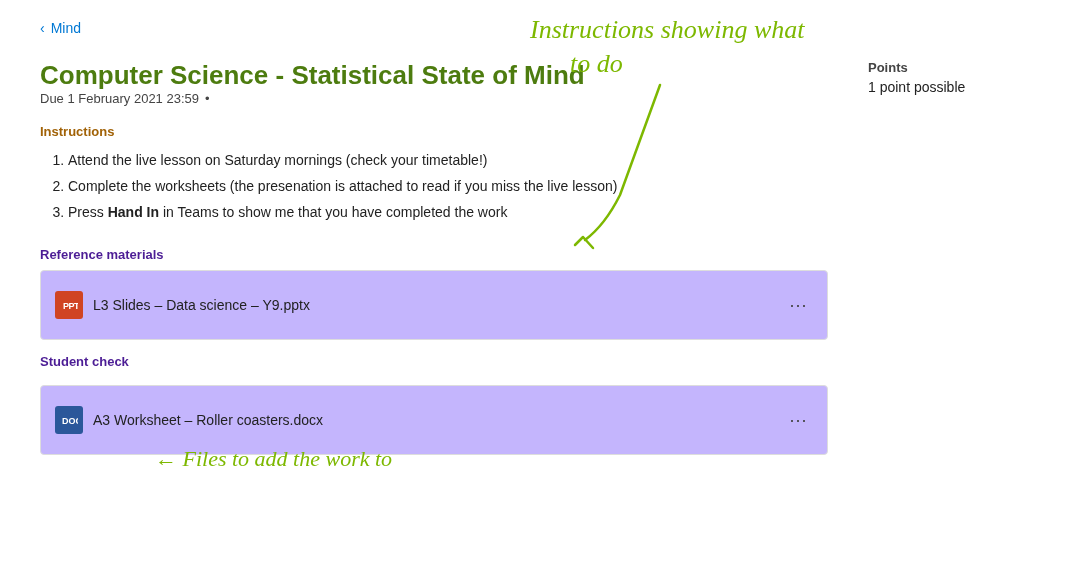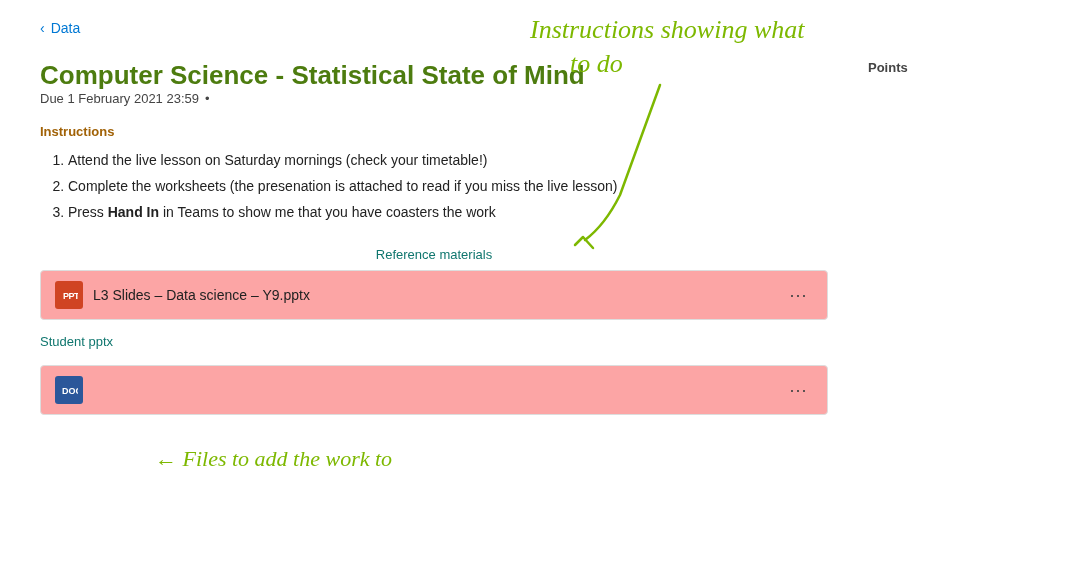--- a/index.html
+++ b/index.html
@@ -74,33 +74,32 @@
       font-size: 14px;
     }
     .instructions-list li {
       margin-bottom: 2px;
     }
     .bold-text {
       font-weight: 700;
     }
     .ref-label {
       font-size: 13px;
-      font-weight: 400;
-      color: #0f766e;
+      font-weight: 700;
+      color: #4c1d95;
       margin-bottom: 8px;
-      text-align: center;
     }
     .file-card {
       display: flex;
       align-items: center;
       justify-content: space-between;
       border: 1px solid #ddd;
       border-radius: 4px;
-      padding: 10px 14px;
-      background: #fca5a5;
+      padding: 20px 14px;
+      background: #c4b5fd;
       margin-bottom: 14px;
       cursor: pointer;
     }
     .file-left {
       display: flex;
       align-items: center;
       gap: 10px;
     }
     .file-icon-pptx {
       width: 28px;
@@ -166,75 +165,77 @@
       pointer-events: none;
     }
   </style>
 </head>
 <body>
 
 <div class="page">
 
   <a class="back-link">
     <span class="chevron-left">‹</span>
-    <span>Data</span>
+    <span>Mind</span>
   </a>
 
   <div class="main-content">
     <div class="left-col">
 
       <div class="assignment-title">Computer Science - Statistical State of Mind</div>
 
       <div class="due-dates">
         <span>Due 1 February 2021 23:59</span>
         <span class="separator-dot">•</span>
       </div>
 
       <div class="section-label">Instructions</div>
       <ol class="instructions-list">
         <li>Attend the live lesson on Saturday mornings (check your timetable!)</li>
         <li>Complete the worksheets (the presenation is attached to read if you miss the live lesson)</li>
         <li>
-          <span>Press </span><span class="bold-text">Hand In</span><span> in Teams to show me that you have coasters the work</span>
+          <span>Press </span><span class="bold-text">Hand In</span><span> in Teams to show me that you have completed the work</span>
         </li>
       </ol>
 
       <div class="ref-label">Reference materials</div>
       <div class="file-card">
         <div class="file-left">
           <div class="file-icon-pptx">
             <svg width="18" height="18" viewBox="0 0 18 18" fill="none">
               <rect width="18" height="18" rx="2" fill="#d04423"></rect>
               <text x="3" y="13" font-size="9" fill="white" font-weight="bold" font-family="Arial">PPT</text>
             </svg>
           </div>
           <span class="file-name">L3 Slides – Data science – Y9.pptx</span>
         </div>
         <span class="more-btn">···</span>
       </div>
 
       <div class="student-work-row">
-        <div class="ref-label">Student pptx</div>
+        <div class="ref-label">Student check</div>
       </div>
       <div class="file-card">
         <div class="file-left">
           <div class="file-icon-docx">
             <svg width="18" height="18" viewBox="0 0 18 18" fill="none">
               <rect width="18" height="18" rx="2" fill="#2b579a"></rect>
               <text x="2" y="13" font-size="9" fill="white" font-weight="bold" font-family="Arial">DOC</text>
             </svg>
           </div>
+          <span class="file-name">A3 Worksheet – Roller coasters.docx</span>
         </div>
         <span class="more-btn">···</span>
       </div>
 
     </div>
 
     <div class="right-col">
       <div class="points-label">Points</div>
+      <div class="points-value">1 point possible</div>
     </div>
   </div>
 
   <svg class="annotation-overlay" xmlns="http://www.w3.org/2000/svg" viewBox="0 0 1068 575">
 
     <g fill="none" stroke="#7db800" stroke-width="2.5" stroke-linecap="round" stroke-linejoin="round">
 
       <text x="530" y="38" font-family="'Comic Sans MS', cursive" font-size="26" fill="#7db800" stroke="none" style="font-style:italic;">Instructions showing what</text>
       <text x="570" y="72" font-family="'Comic Sans MS', cursive" font-size="26" fill="#7db800" stroke="none" style="font-style:italic;">to do</text>
 

